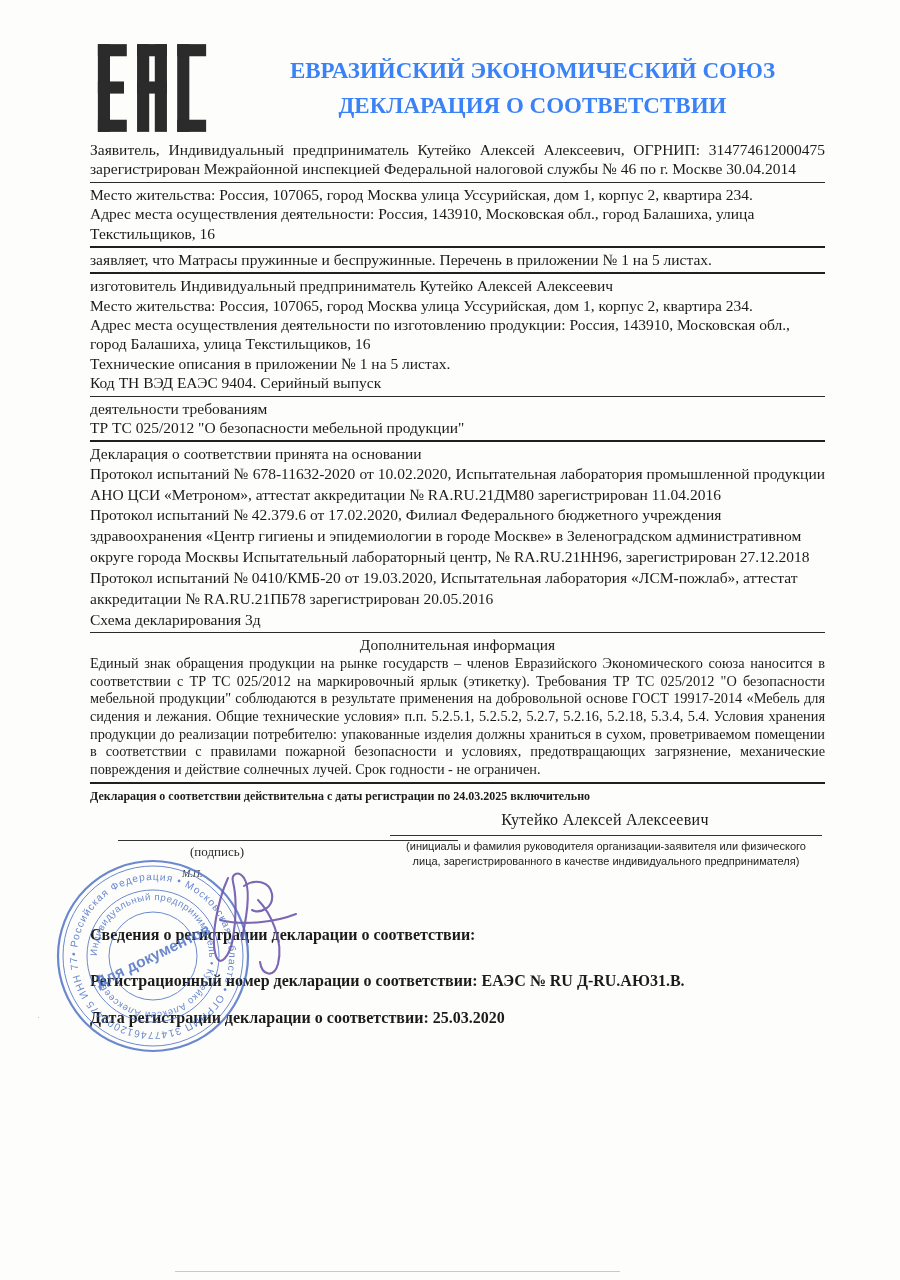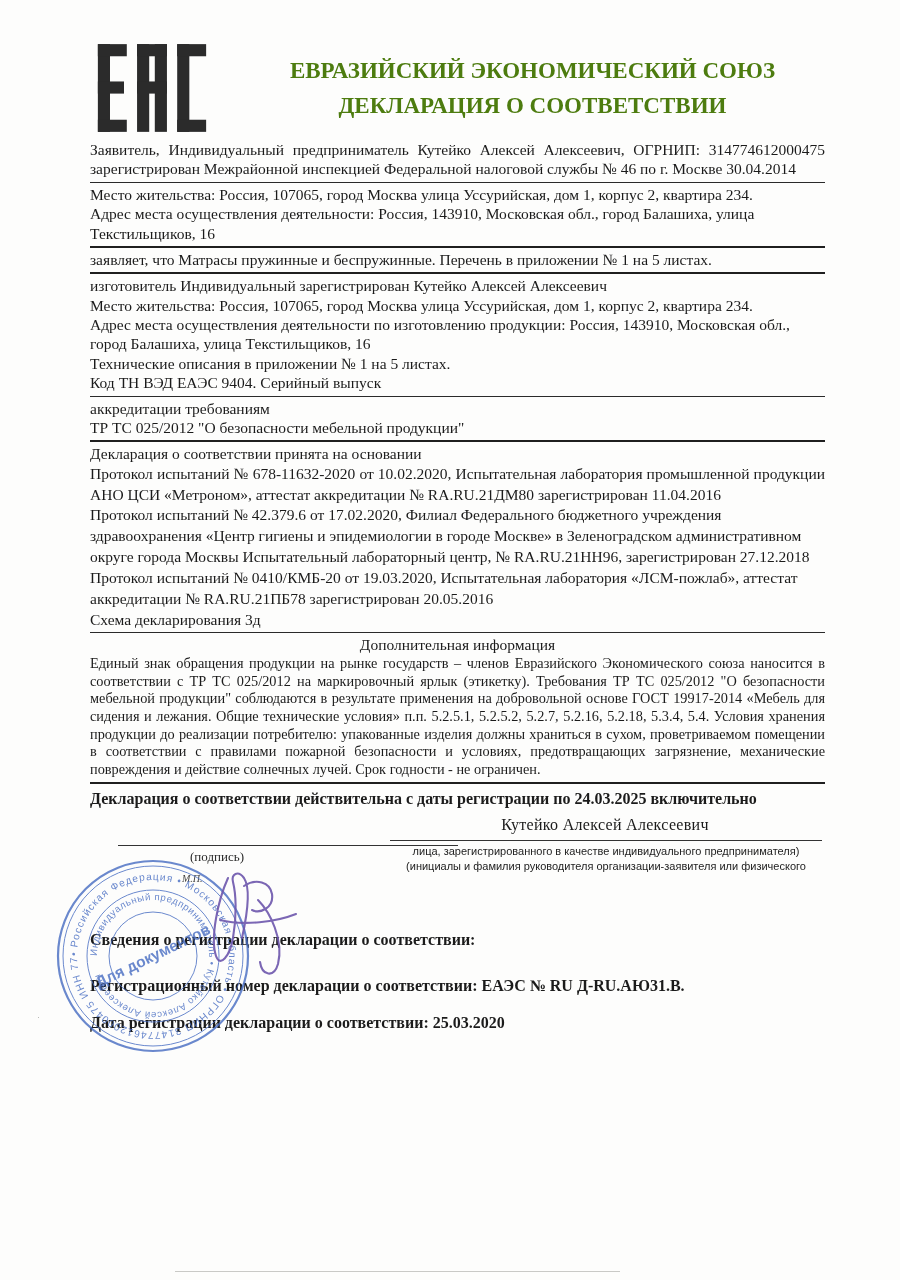--- a/index.html
+++ b/index.html
@@ -6,34 +6,34 @@
   body{
     width:900px;height:1280px;background:#fbfbfa;
     font-family:"Liberation Serif", serif;color:#1b1b1b;
     -webkit-font-smoothing:antialiased;
   }
   .page{position:relative;width:900px;height:1280px;overflow:hidden;background:#fdfdfc;}
 
   
   .header{position:absolute;top:40px;left:90px;width:735px;height:100px;}
   .eac-logo{position:absolute;left:6px;top:2px;}
-  .titles{margin-left:150px;text-align:center;font-weight:bold;font-size:23px;line-height:1.5;padding-top:14px;color:#4d7c0f;}
+  .titles{margin-left:150px;text-align:center;font-weight:bold;font-size:23px;line-height:1.5;padding-top:14px;color:#3b82f6;}
 
   
   .content{position:absolute;top:138px;left:90px;width:735px;font-size:15.5px;line-height:1.25;}
   section{padding:2px 0 3px 0;}
   .rule-1{border-bottom:1.5px solid #2a2a2a;}
   .rule-2{border-bottom:2px solid #1f1f1f;}
   .just{text-align:justify;}
   b,.b{font-weight:normal;}
   p{margin:0;}
   .line{margin:0;}
 
   .additional-body{font-size:14.3px;line-height:1.24;text-align:justify;}
-  .validity{font-weight:bold;font-size:16px;padding:5px 0 4px 0;}
+  .validity{font-weight:bold;font-size:12px;padding:5px 0 4px 0;}
 
   
   .sig-area{position:relative;height:96px;}
   .sig-line-left{position:absolute;left:28px;top:32px;width:340px;border-bottom:1.5px solid #333;}
   .sig-caption{position:absolute;left:100px;top:36px;font-size:13px;color:#2a2a2a;}
   .seal-caption{position:absolute;left:92px;top:60px;font-size:10px;color:#404040;font-style:italic;}
   .sig-name{position:absolute;left:300px;top:2px;width:430px;text-align:center;font-size:16px;letter-spacing:.3px;}
   .sig-line-right{position:absolute;left:300px;top:27px;width:432px;border-bottom:1.5px solid #333;}
   .sig-explain{position:absolute;left:300px;top:31px;width:432px;text-align:center;
     font-family:"Liberation Sans", sans-serif;font-size:11px;line-height:1.35;color:#222;}
@@ -99,30 +99,30 @@
     <section class="rule-2">
       <p>
         <b>заявляет, что</b>
         <span>Матрасы пружинные и беспружинные. Перечень в приложении № 1 на 5 листах.</span>
       </p>
     </section>
 
     <section class="rule-1">
       <p class="line">
         <b>изготовитель</b>
-        <span>Индивидуальный зарегистрирован Кутейко Алексей Алексеевич</span>
+        <span>Индивидуальный предприниматель Кутейко Алексей Алексеевич</span>
       </p>
       <p class="line">Место жительства: Россия, 107065, город Москва улица Уссурийская, дом 1, корпус 2, квартира 234.</p>
       <p class="line">Адрес места осуществления деятельности по изготовлению продукции: Россия, 143910, Московская обл., город  Балашиха, улица Текстильщиков, 16</p>
       <p class="line">Технические описания в приложении № 1 на 5 листах.</p>
       <p class="line">Код ТН ВЭД ЕАЭС 9404.  Серийный выпуск</p>
     </section>
 
     <section class="rule-2">
-      <p class="b">аккредитации требованиям</p>
+      <p class="b">деятельности требованиям</p>
       <p>ТР ТС 025/2012 "О безопасности мебельной продукции"</p>
     </section>
 
     <section class="rule-1">
       <p class="b">Декларация о соответствии принята на основании</p>
       <p class="just" style="line-height:1.35;">Протокол испытаний № 678-11632-2020 от 10.02.2020, Испытательная лаборатория промышленной продукции АНО ЦСИ «Метроном», аттестат аккредитации № RA.RU.21ДМ80 зарегистрирован 11.04.2016</p>
       <p style="line-height:1.35;">Протокол испытаний № 42.379.6 от 17.02.2020, Филиал Федерального бюджетного учреждения здравоохранения «Центр гигиены и эпидемиологии в городе Москве» в Зеленоградском административном округе города Москвы Испытательный лабораторный центр, № RA.RU.21НН96, зарегистрирован 27.12.2018</p>
       <p style="line-height:1.35;">Протокол испытаний № 0410/КМБ-20 от 19.03.2020, Испытательная лаборатория «ЛСМ-пожлаб», аттестат аккредитации № RA.RU.21ПБ78 зарегистрирован 20.05.2016</p>
       <p>Схема декларирования 3д</p>
     </section>
@@ -134,22 +134,22 @@
 
     <section class="validity">Декларация о соответствии  действительна с даты регистрации по 24.03.2025 включительно</section>
 
     <section class="sig-area">
       <div class="sig-line-left"></div>
       <div class="sig-caption">(подпись)</div>
       <div class="seal-caption">М.П.</div>
       <div class="sig-name">Кутейко Алексей Алексеевич</div>
       <div class="sig-line-right"></div>
       <div class="sig-explain">
+        <div>(инициалы и фамилия руководителя организации-заявителя или физического</div>
         <div>лица, зарегистрированного в качестве индивидуального предпринимателя)</div>
-        <div>(инициалы и фамилия руководителя организации-заявителя или физического</div>
       </div>
     </section>
 
     <section class="registration">
       <p class="reg-header">Сведения о регистрации декларации о соответствии:</p>
       <p class="reg-number">Регистрационный номер декларации о соответствии: ЕАЭС № RU Д-RU.АЮ31.В.</p>
       <p class="reg-date">Дата регистрации декларации о соответствии: 25.03.2020</p>
     </section>
 
   </div>

